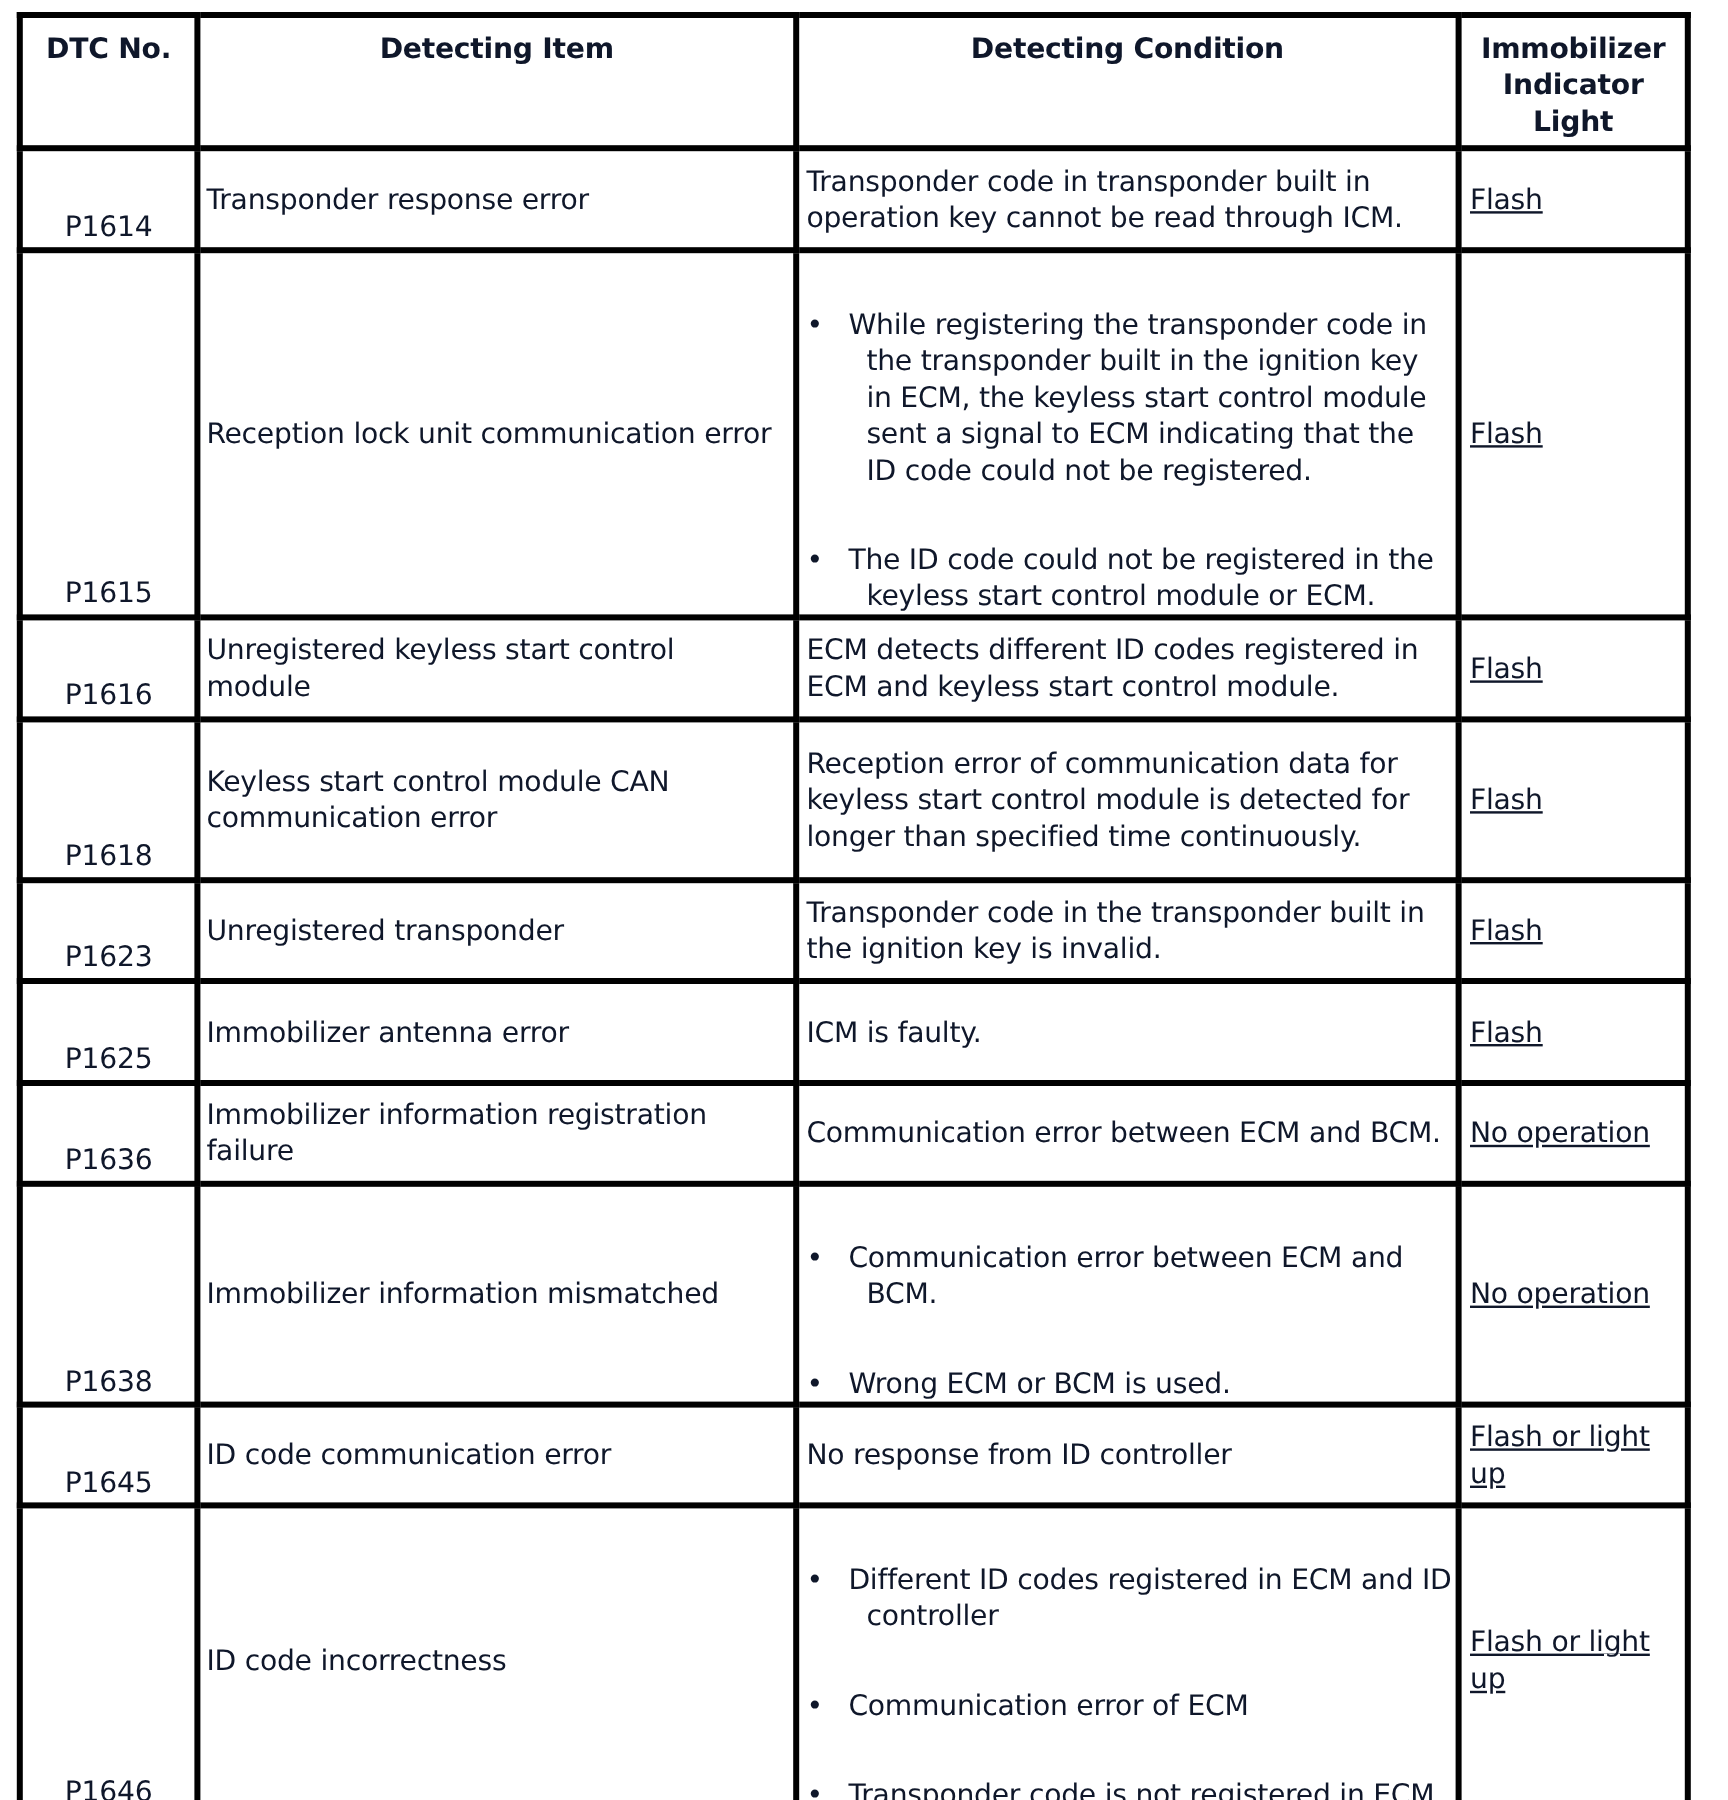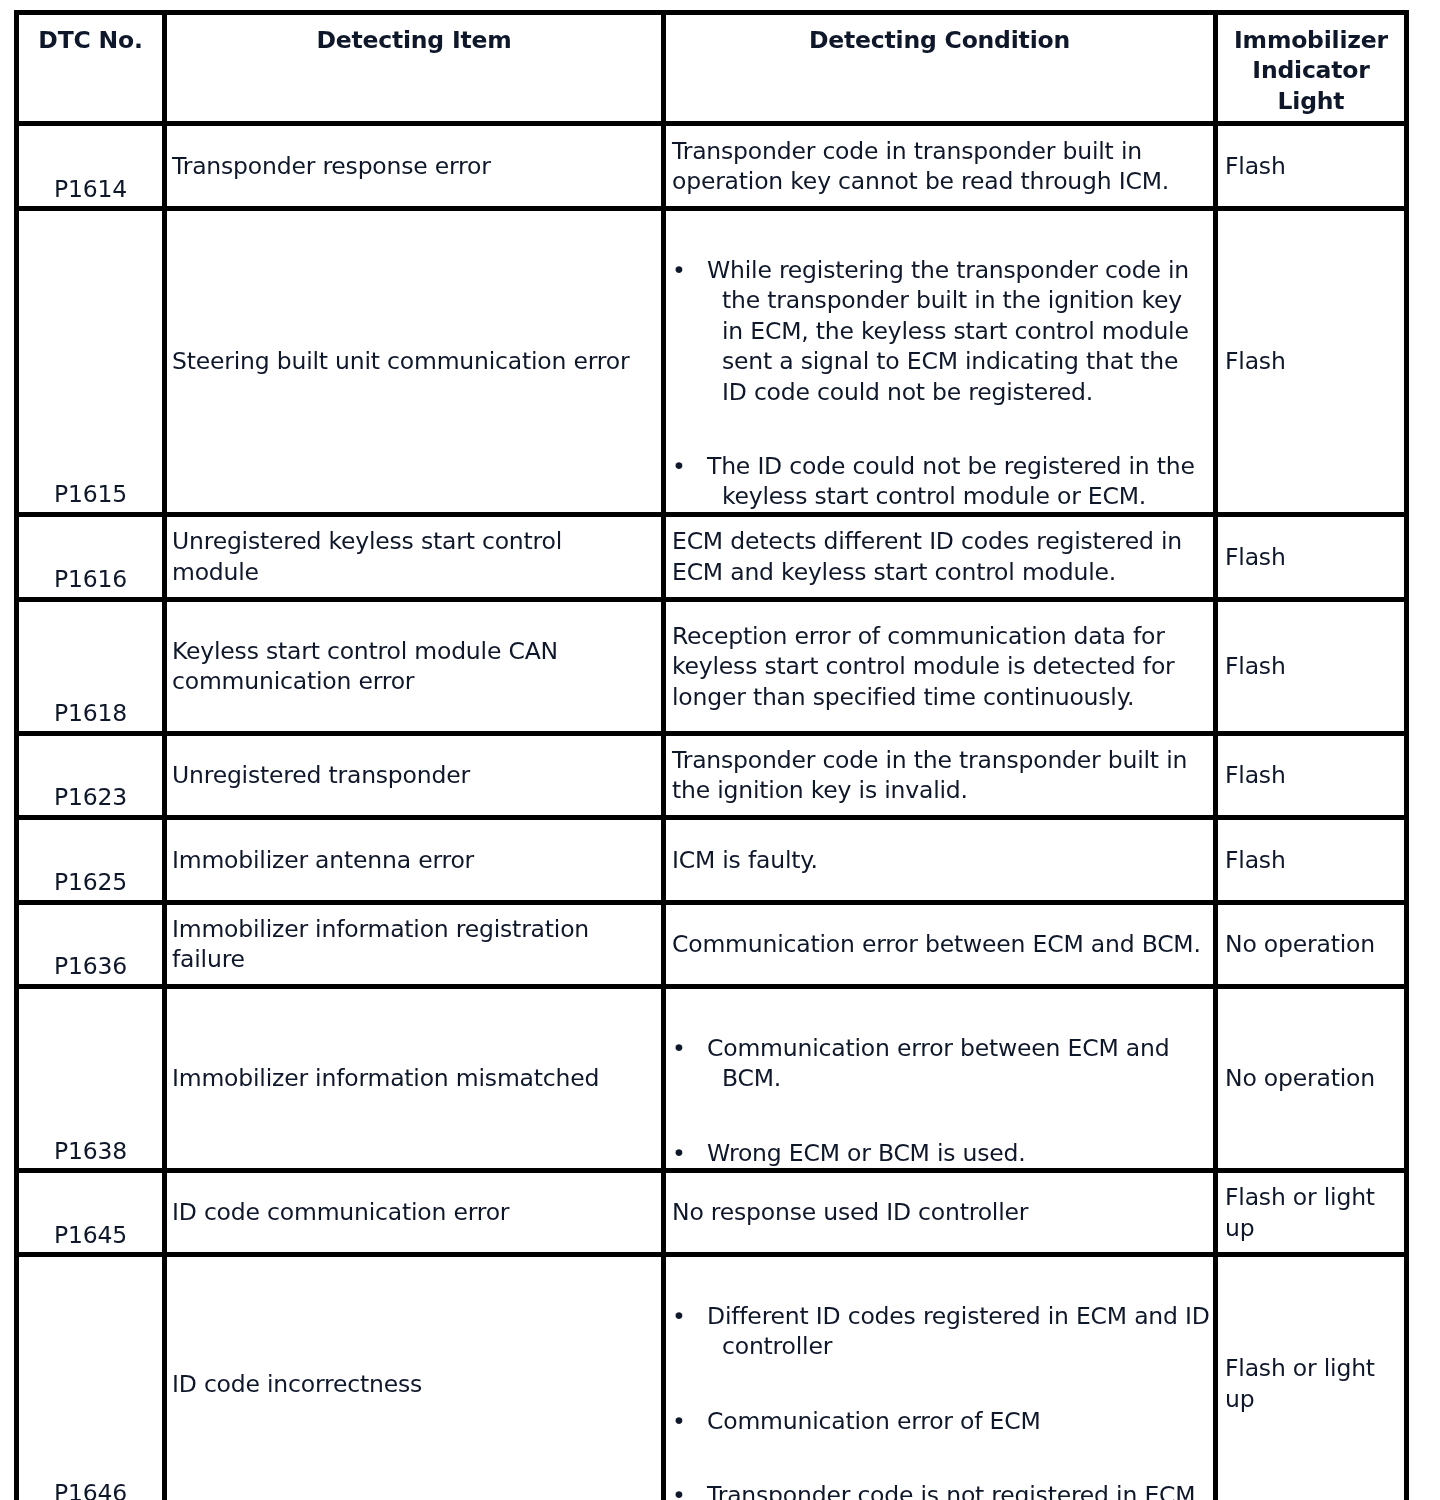--- a/index.html
+++ b/index.html
@@ -28,21 +28,21 @@
       text-align: center;
       vertical-align: top;
       padding-top: 10px;
     }
     .col-dtc { width: 148px; }
     .col-item { width: 499px; }
     .col-cond { width: 552px; }
     .col-light { width: 191px; }
     td.dtc-cell { text-align: center; vertical-align: bottom; padding-bottom: 2px; }
     td.cond-cell { padding-left: 6px; padding-right: 3px; }
-    td.light-cell { padding-left: 7px; }
+    td.light-cell { padding-left: 7px; text-decoration: underline; }
     ul.cond-list { list-style: none; margin: 0; padding: 0; }
     ul.cond-list li { position: relative; padding-left: 50px; text-indent: -15px; margin-top: 44px; }
     ul.cond-list li::before {
       content: "\2022";
       position: absolute;
       left: 0px; top: 0;
       text-indent: 0;
     }
   </style>
 </head>
@@ -65,21 +65,21 @@
   </thead>
   <tbody id="dtc-body">
   <tr style="height: 85px;">
     <td class="dtc-cell">P1614</td>
     <td class="item-cell">Transponder response error</td>
     <td class="cond-cell">Transponder code in transponder built in operation key cannot be read through ICM.</td>
     <td class="light-cell">Flash</td>
   </tr>
       <tr style="height: 285px;">
     <td class="dtc-cell">P1615</td>
-    <td class="item-cell">Steering built unit communication error</td>
+    <td class="item-cell">Reception lock unit communication error</td>
     <td class="cond-cell">
           <ul class="cond-list">
             <li>While registering the transponder code in the transponder built in the ignition key in ECM, the keyless start control module sent a signal to ECM indicating that the ID code could not be registered.</li>
             <li>The ID code could not be registered in the keyless start control module or ECM.</li>
           </ul>
         </td>
     <td class="light-cell">Flash</td>
   </tr>
       <tr style="height: 85px;">
     <td class="dtc-cell">P1616</td>
@@ -118,21 +118,21 @@
           <ul class="cond-list">
             <li>Communication error between ECM and BCM.</li>
             <li>Wrong ECM or BCM is used.</li>
           </ul>
         </td>
     <td class="light-cell">No operation</td>
   </tr>
       <tr style="height: 84px;">
     <td class="dtc-cell">P1645</td>
     <td class="item-cell">ID code communication error</td>
-    <td class="cond-cell">No response used ID controller</td>
+    <td class="cond-cell">No response from ID controller</td>
     <td class="light-cell">Flash or light up</td>
   </tr>
       <tr style="height: 166px;">
     <td class="dtc-cell">P1646</td>
     <td class="item-cell">ID code incorrectness</td>
     <td class="cond-cell">
           <ul class="cond-list">
             <li>Different ID codes registered in ECM and ID controller</li>
             <li>Communication error of ECM</li>
             <li>Transponder code is not registered in ECM</li>

